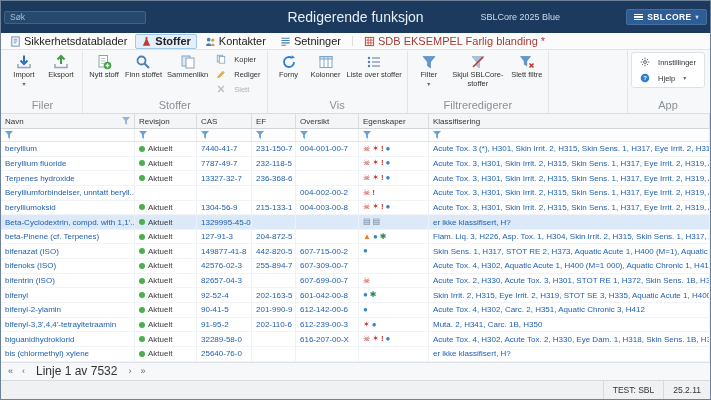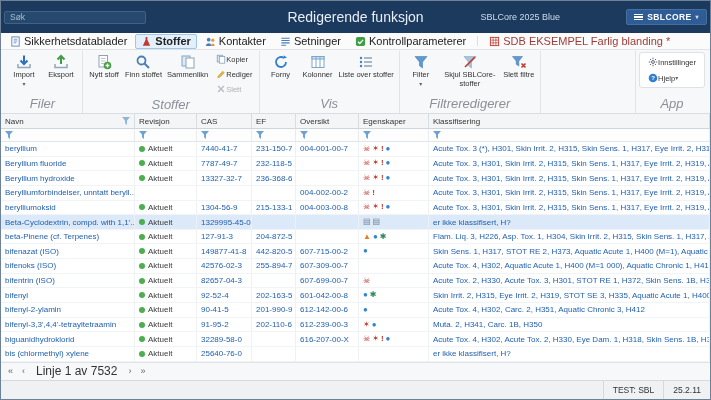--- a/index.html
+++ b/index.html
@@ -32,28 +32,28 @@
   .mitem.doc .mlabel{color:#9e3b36;}
   .micon{display:inline-flex;}
   .micon svg{width:11px;height:11px;}
   .msep{width:1px;height:10px;background:#ddd;margin:0 3px;}
 
   
   .ribbon{height:62px;flex:0 0 62px;background:#f7f8f9;border-bottom:1px solid #d9dde1;
           display:flex;align-items:stretch;padding:1px 2px 0;}
   .rgroup{display:flex;flex-direction:column;border-right:1px solid #e2e5e8;padding:1px 3px 0;}
   .rgroup.app{margin-left:auto;border-right:none;border-left:1px solid #e2e5e8;}
-  .rgroup-label{text-align:center;font-size:13px;color:#8a9097;padding:1px 0 2px;margin-top:auto;font-style:italic;}
+  .rgroup-label{text-align:center;font-size:11px;color:#8a9097;padding:1px 0 2px;margin-top:auto;}
   .rbuttons{display:flex;align-items:flex-start;gap:1px;}
   .rbtn{display:flex;flex-direction:column;align-items:center;gap:1px;padding:2px 2px;border-radius:2px;
         min-width:32px;max-width:56px;text-align:center;font-size:7.5px;color:#333;line-height:1.15;cursor:default;}
   .rbtn .ricon{display:inline-flex;}
   .rbtn .ricon svg{width:16px;height:16px;}
   .smallcol{display:flex;flex-direction:column;gap:1px;margin-left:2px;}
-  .sbtn{display:flex;align-items:center;gap:0;font-size:7.5px;color:#333;padding:1px 3px;height:12px;cursor:default;white-space:nowrap;}
+  .sbtn{display:flex;align-items:center;gap:8px;font-size:7.5px;color:#333;padding:1px 3px;height:12px;cursor:default;white-space:nowrap;}
   .sbtn .ricon{display:inline-flex;}
   .sbtn .ricon svg{width:10px;height:10px;}
   .sbtn.disabled{color:#aab2ba;}
   .app-panel{border:1px solid #dde2e7;background:#fff;border-radius:3px;padding:2px 5px;
              display:flex;flex-direction:column;gap:2px;}
 
   
   .grid{flex:1;display:flex;flex-direction:column;background:#fff;overflow:hidden;font-size:8px;}
   .grow-cols{display:grid;grid-template-columns:134px 62px 55px 44px 63px 70px 1fr;}
   .hcell{height:15px;display:flex;align-items:center;padding:0 4px;border-right:1px solid #d8dde2;
@@ -134,29 +134,20 @@
       <span class="mlabel">Kontakter</span>
     </div>
     <div class="mitem">
       <span class="micon">
           <svg viewBox="0 0 12 12">
             <path d="M1.5 2.5h9M1.5 5h9M1.5 7.5h9M1.5 10h5" stroke="#4a7fb5" stroke-width="1.1"></path>
           </svg>
         </span>
       <span class="mlabel">Setninger</span>
     </div>
-    <div class="mitem">
-      <span class="micon">
-          <svg viewBox="0 0 12 12">
-            <rect x="1" y="1" width="10" height="10" rx="2" fill="#3f9d44"></rect>
-            <path d="M3.2 6.2l2 2 3.6-4" fill="none" stroke="#fff" stroke-width="1.4"></path>
-          </svg>
-        </span>
-      <span class="mlabel">Kontrollparameterer</span>
-    </div>
     <div class="msep"></div>
     <div class="mitem doc">
       <span class="micon">
           <svg viewBox="0 0 12 12">
             <rect x="1.5" y="1.5" width="9" height="9" fill="#fff" stroke="#c13b33"></rect>
             <path d="M1.5 4.5h9M1.5 7.5h9M4.5 1.5v9M7.5 1.5v9" stroke="#c13b33" stroke-width=".8"></path>
           </svg>
         </span>
       <span class="mlabel">SDB EKSEMPEL Farlig blanding *</span>
     </div>
@@ -419,21 +410,21 @@
           <div class="cell"></div>
           <div class="cell">
             <span class="pic" style="color: rgb(192, 57, 43);">☠</span>
             <span class="pic" style="color: rgb(192, 57, 43);">✶</span>
             <span class="pic b" style="color: rgb(192, 57, 43);">!</span>
             <span class="pic" style="color: rgb(46, 134, 212);">●</span>
           </div>
           <div class="cell">Acute Tox. 3, H301, Skin Irrit. 2, H315, Skin Sens. 1, H317, Eye Irrit. 2, H319, Acute Tox...</div>
         </div>
         <div class="trow grow-cols">
-          <div class="cell">Beryllium hydroxide</div>
+          <div class="cell">Terpenes hydroxide</div>
           <div class="cell rev"><span class="dot"></span>Aktuelt</div>
           <div class="cell">13327-32-7</div>
           <div class="cell">236-368-6</div>
           <div class="cell"></div>
           <div class="cell">
             <span class="pic" style="color: rgb(192, 57, 43);">☠</span>
             <span class="pic" style="color: rgb(192, 57, 43);">✶</span>
             <span class="pic b" style="color: rgb(192, 57, 43);">!</span>
             <span class="pic" style="color: rgb(46, 134, 212);">●</span>
           </div>

